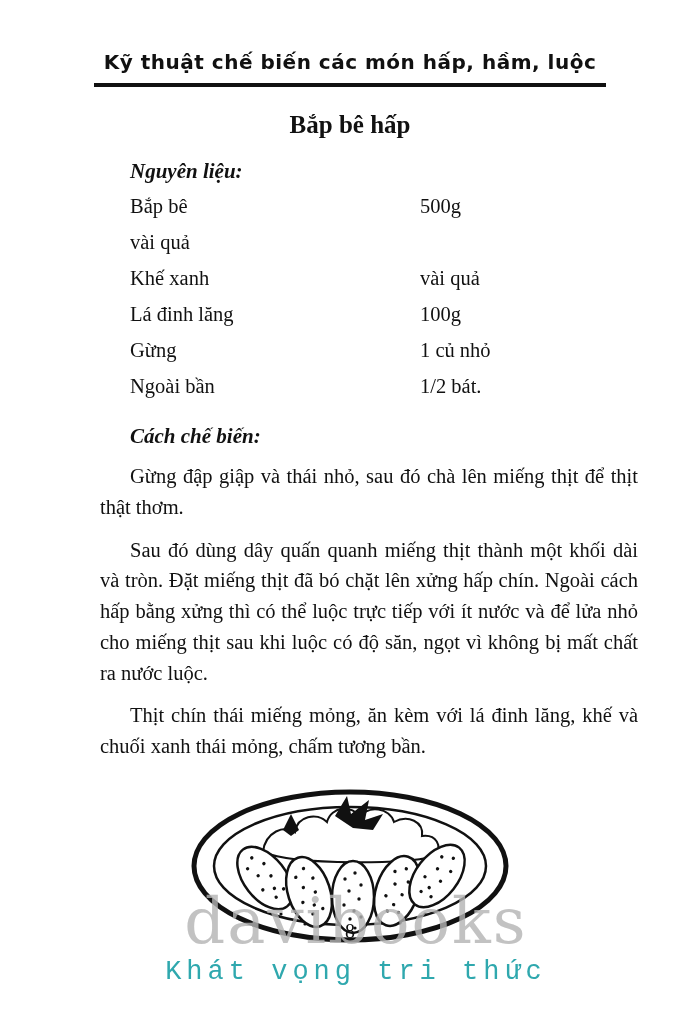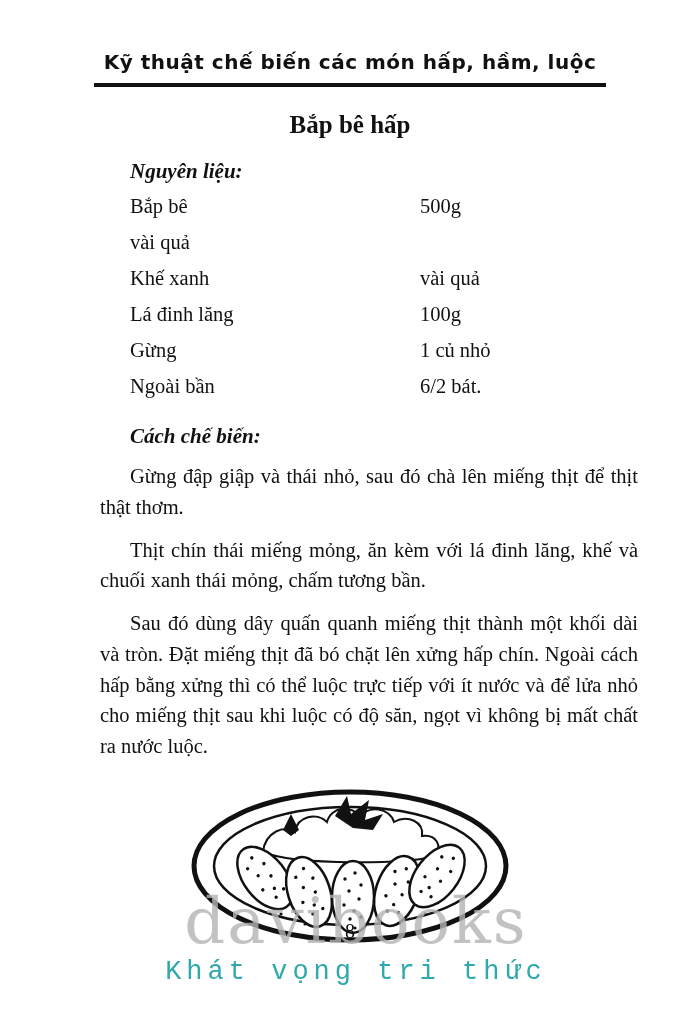--- a/index.html
+++ b/index.html
@@ -118,29 +118,29 @@
       <div class="ing-row">
         <span class="ing-name">Lá đinh lăng</span>
         <span class="ing-qty">100g</span>
       </div>
       <div class="ing-row">
         <span class="ing-name">Gừng</span>
         <span class="ing-qty">1 củ nhỏ</span>
       </div>
       <div class="ing-row">
         <span class="ing-name">Ngoài bần</span>
-        <span class="ing-qty">6/2 bát.</span>
+        <span class="ing-qty">1/2 bát.</span>
       </div>
     </div>
 
     <div class="section-heading">Cách chế biến:</div>
 
     <p class="para">Gừng đập giập và thái nhỏ, sau đó chà lên miếng thịt để thịt thật thơm.</p>
+    <p class="para">Sau đó dùng dây quấn quanh miếng thịt thành một khối dài và tròn. Đặt miếng thịt đã bó chặt lên xửng hấp chín. Ngoài cách hấp bằng xửng thì có thể luộc trực tiếp với ít nước và để lửa nhỏ cho miếng thịt sau khi luộc có độ săn, ngọt vì không bị mất chất ra nước luộc.</p>
     <p class="para">Thịt chín thái miếng mỏng, ăn kèm với lá đinh lăng, khế và chuối xanh thái mỏng, chấm tương bần.</p>
-    <p class="para">Sau đó dùng dây quấn quanh miếng thịt thành một khối dài và tròn. Đặt miếng thịt đã bó chặt lên xửng hấp chín. Ngoài cách hấp bằng xửng thì có thể luộc trực tiếp với ít nước và để lửa nhỏ cho miếng thịt sau khi luộc có độ săn, ngọt vì không bị mất chất ra nước luộc.</p>
   </div>
 
   <div class="illustration">
     <svg width="330" height="172" viewBox="0 0 330 172">
       <defs>
         <g id="dots" fill="#111">
           <circle cx="-8" cy="-18" r="1.7"></circle>
             <circle cx="2" cy="-24" r="1.7"></circle>
           <circle cx="8" cy="-12" r="1.7"></circle>
             <circle cx="-4" cy="-6" r="1.7"></circle>

